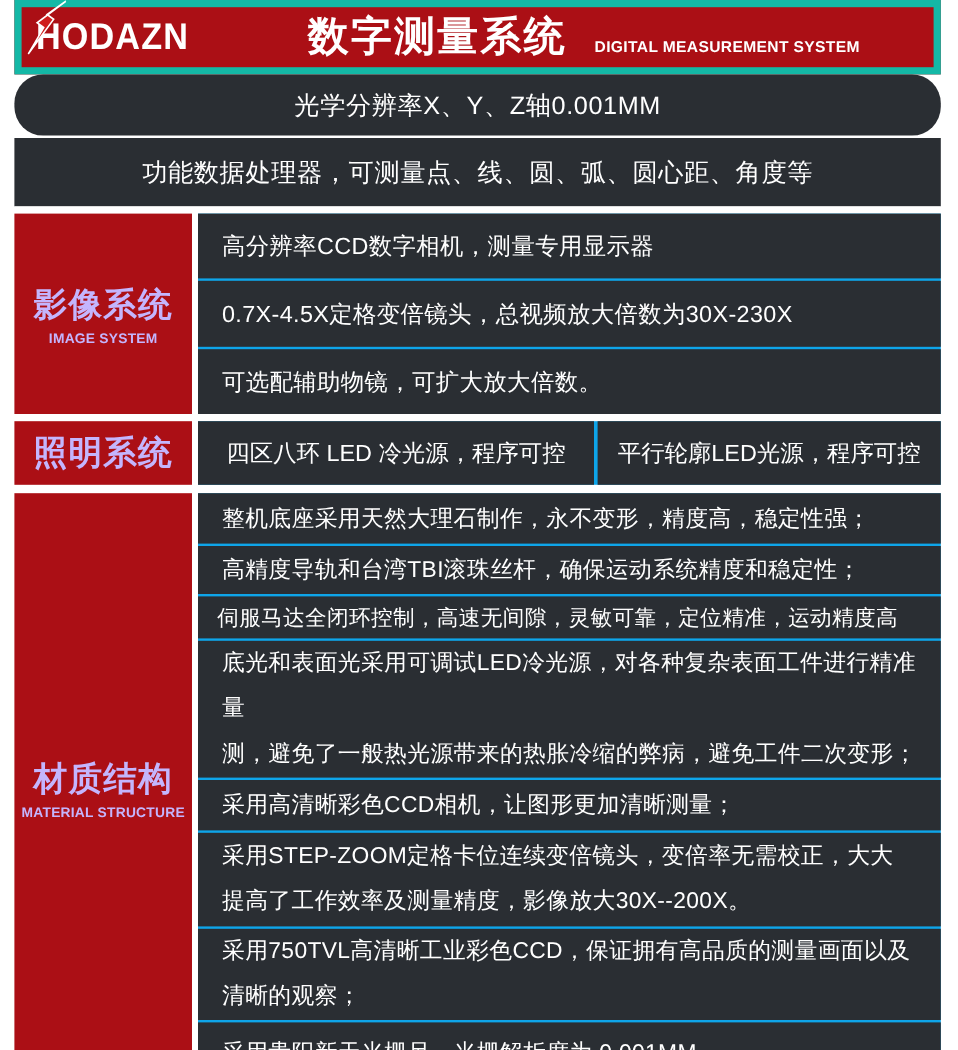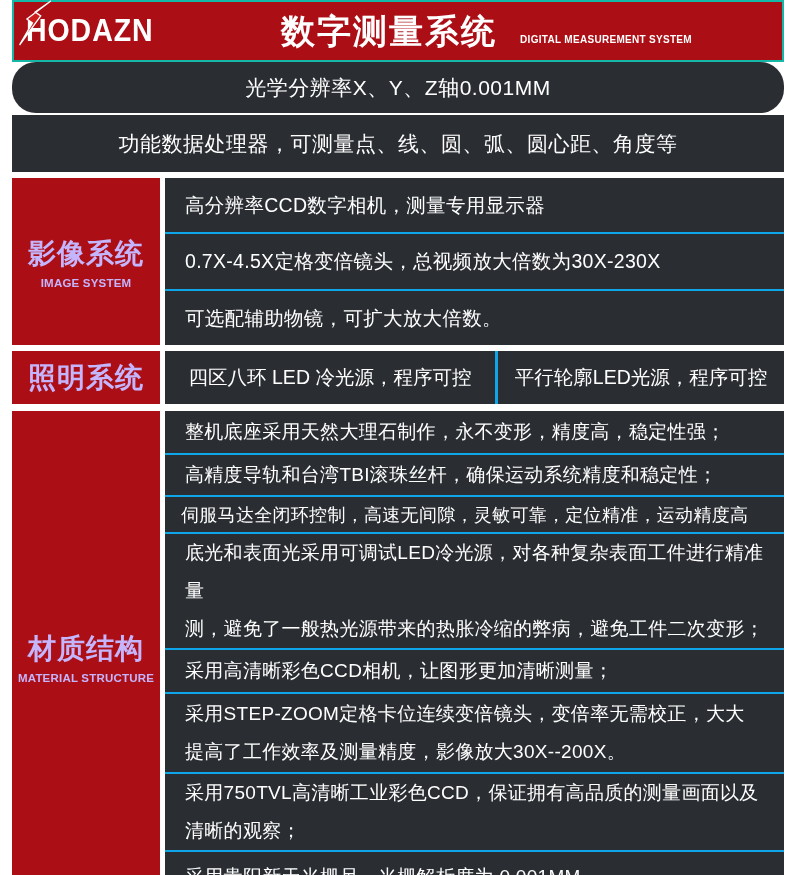--- a/index.html
+++ b/index.html
@@ -7,37 +7,37 @@
     width: 798px; height: 875px;
     font-family: "Liberation Sans", "DejaVu Sans", sans-serif;
     -webkit-font-smoothing: antialiased;
   }
   .page { position: relative; width: 798px; height: 875px; background: #ffffff; overflow: hidden; }
   .sheet { position: absolute; left: 12px; top: 0; width: 772px; }
 
   
   .header {
     height: 62px; background: #ab0f15;
-    border: 2px solid #14b8a6;
+    border: 6px solid #14b8a6;
     box-sizing: border-box;
     display: flex; align-items: center;
   }
   .logo {
     position: relative; margin-left: 12px; width: 195px; flex: 0 0 auto;
     color: #ffffff; font-weight: bold; font-size: 31px; letter-spacing: 1px;
     transform: scaleX(0.92); transform-origin: left center;
     font-family: "Liberation Sans", sans-serif;
   }
   .logo-arrow { position: absolute; left: -10px; top: -14px; width: 40px; height: 48px; }
   .title-group {
     flex: 1; display: flex; justify-content: center; align-items: flex-end;
     gap: 23px; padding-right: 30px; color: #ffffff;
   }
   .title-cn { font-size: 34px; font-weight: bold; line-height: 1; letter-spacing: 2px; }
-  .title-en { font-size: 10px; font-weight: bold; line-height: 1; margin-bottom: 3px; letter-spacing: 0.3px; }
+  .title-en { font-size: 13px; font-weight: bold; line-height: 1; margin-bottom: 3px; letter-spacing: 0.3px; }
 
   
   .dark { background: #2a2e33; color: #ffffff; }
 
   
   .spec-top { display: flex; align-items: center; justify-content: center;
     font-size: 21px; letter-spacing: 0.5px; }
   .spec-top.r1 { height: 51px; border-radius: 24px; }
   .spec-top.r2 { height: 57px; margin-top: 2px; }
 

